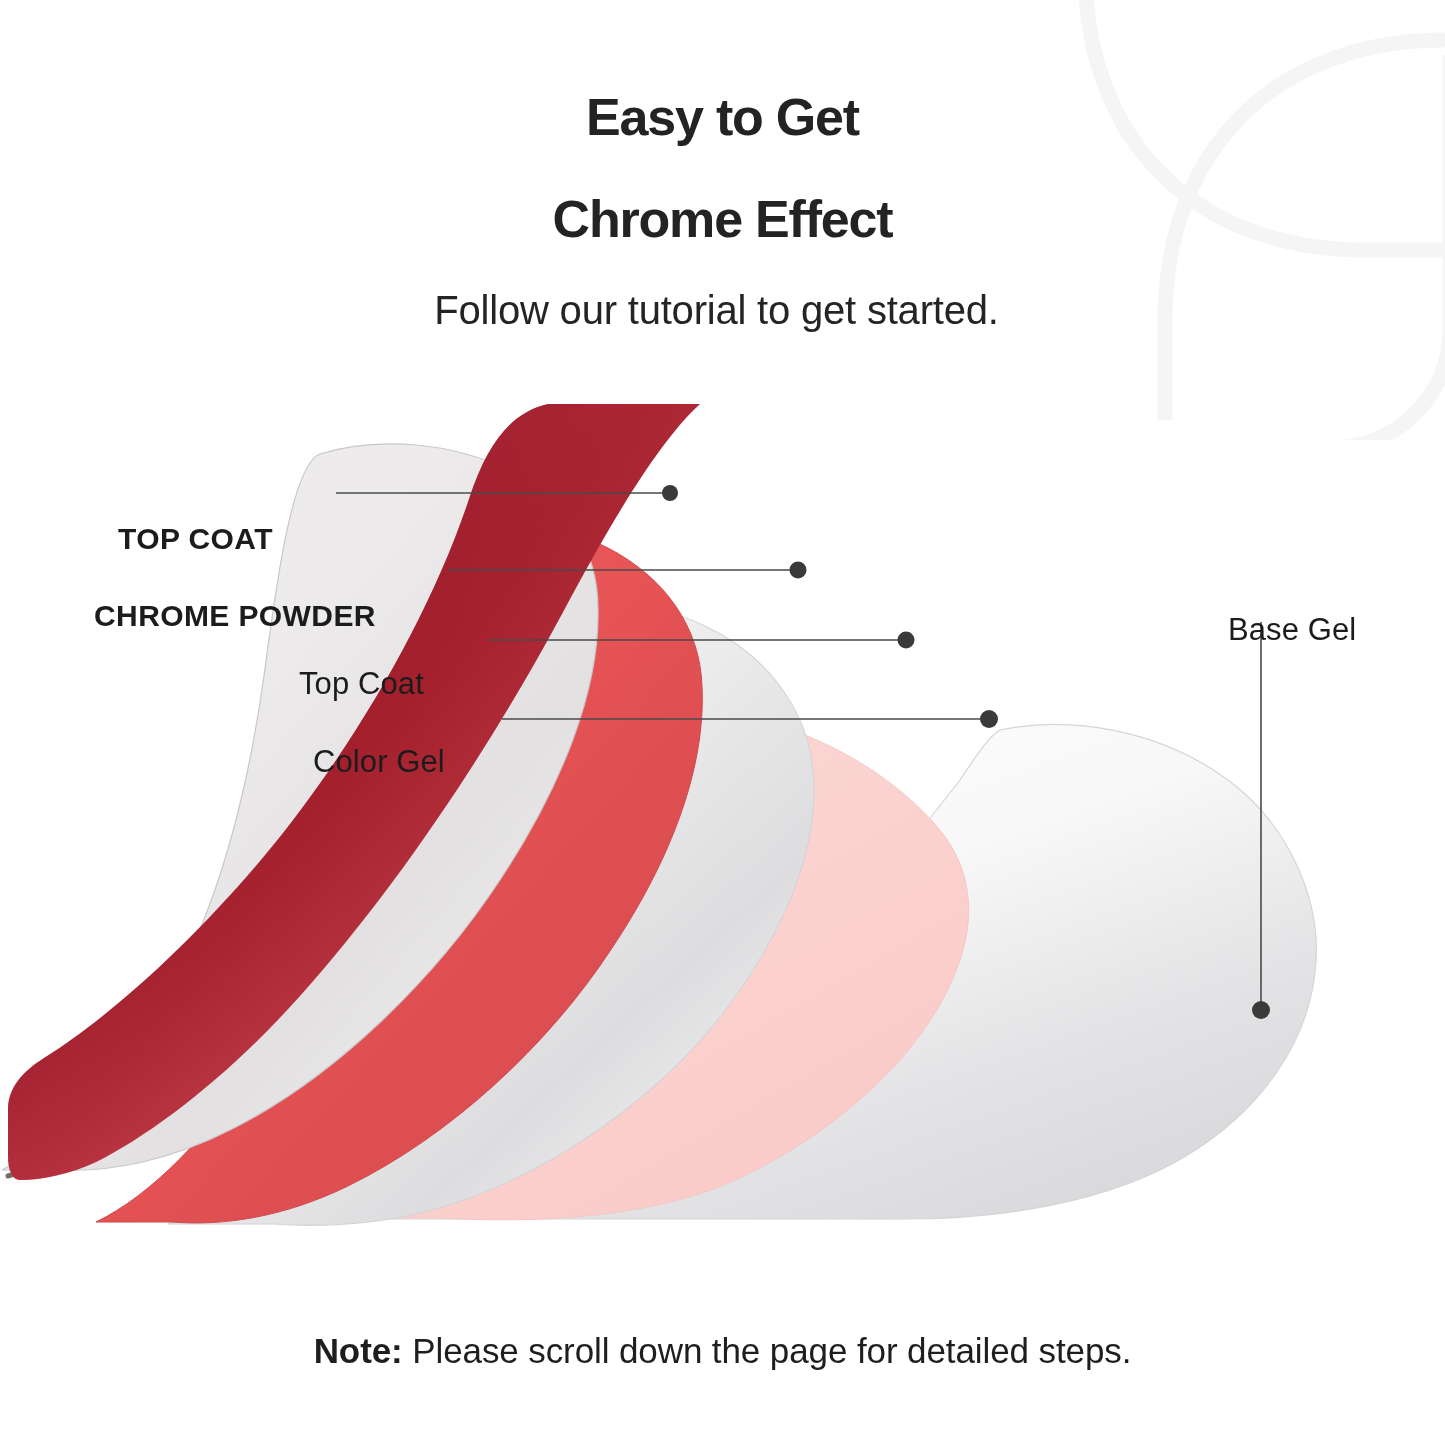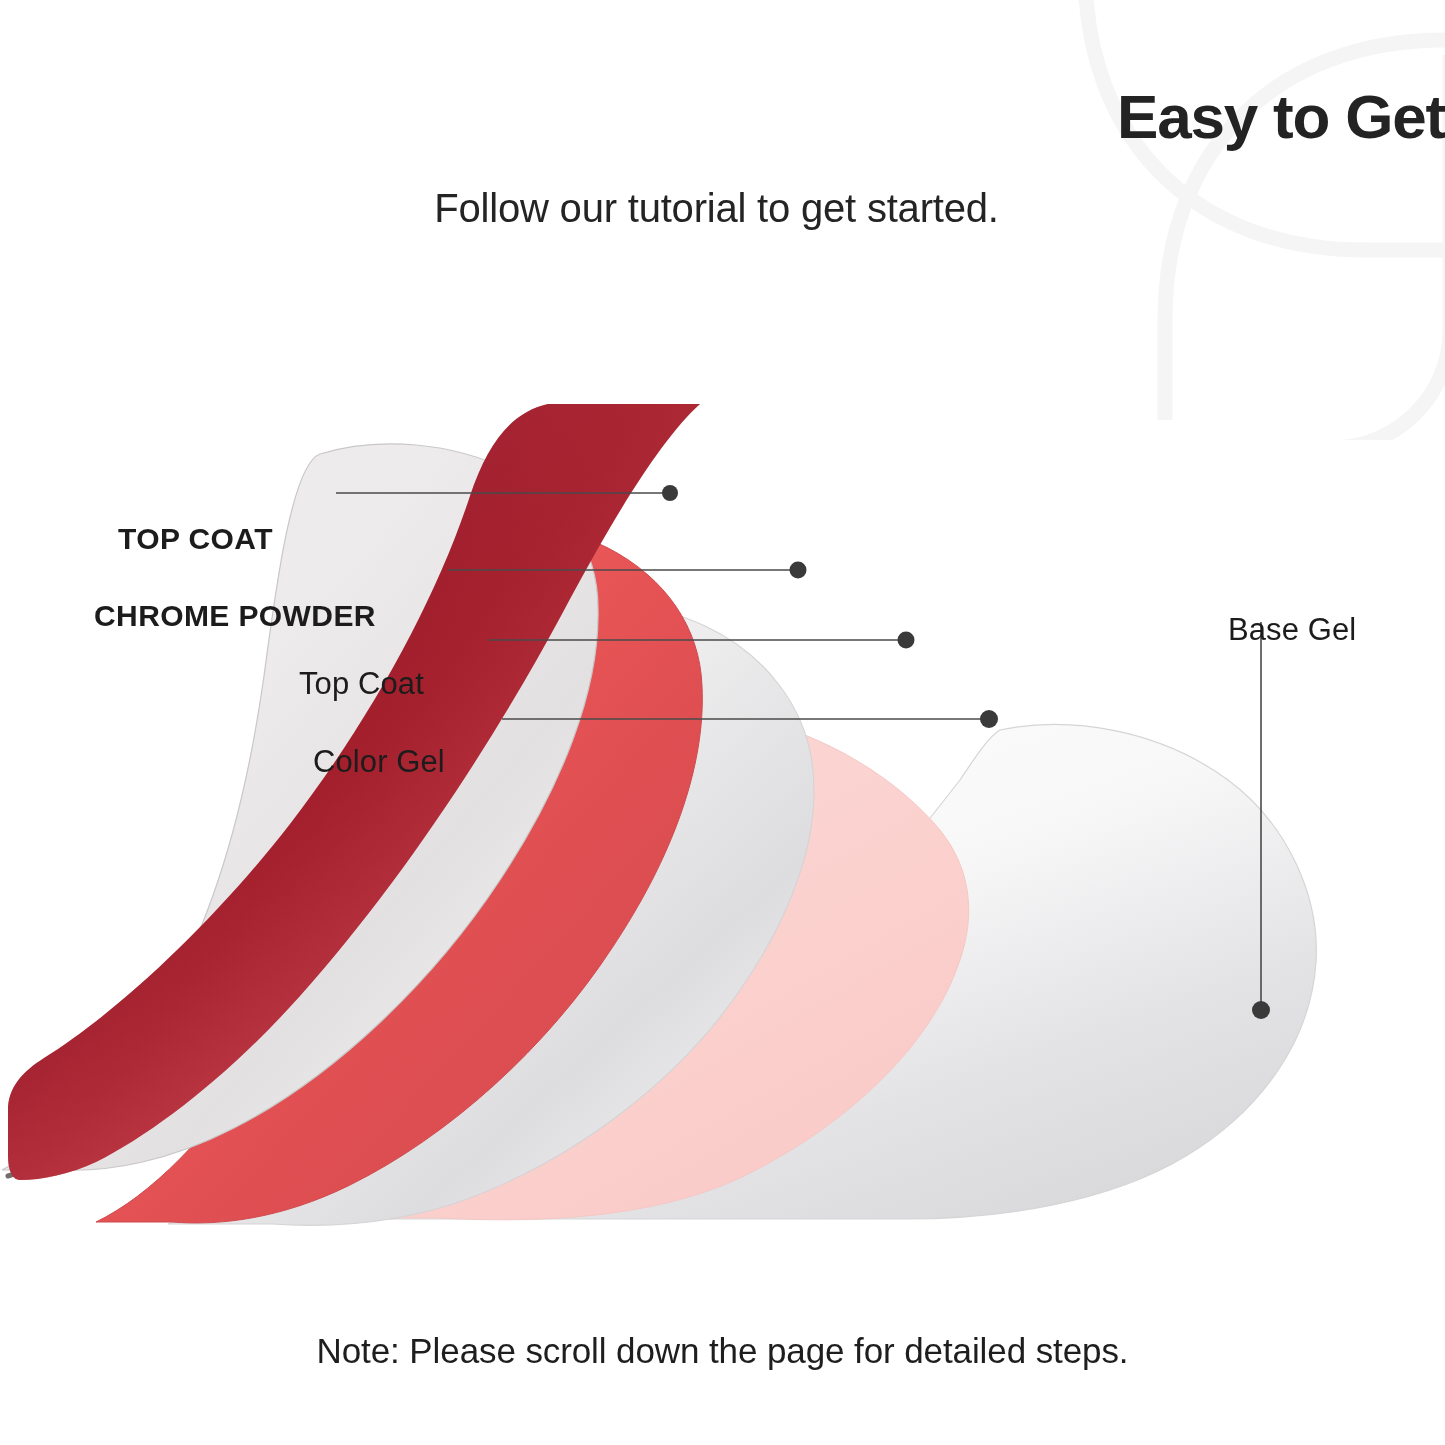--- a/index.html
+++ b/index.html
@@ -38,26 +38,25 @@
   .heading-block {
     position: absolute;
     top: 66px;
     left: 0;
     width: 1445px;
     text-align: center;
   }
   .title-line {
     font-family: "Liberation Sans", sans-serif;
     font-weight: 700;
-    font-size: 62px;
+    font-size: 52px;
     line-height: 102px;
     letter-spacing: -1.2px;
     color: #232323;
     margin: 0;
-    text-align: right;
   }
   .subtitle {
     margin: 16px 12px 0 0;
     font-family: "Liberation Sans", sans-serif;
     font-weight: 400;
     font-size: 40px;
     line-height: 48px;
     letter-spacing: -0.2px;
     color: #242424;
   }
@@ -100,38 +99,39 @@
     position: absolute;
     left: 0;
     top: 1331px;
     width: 1445px;
     text-align: center;
     font-family: "Liberation Sans", sans-serif;
     font-size: 35px;
     color: #1e1e1e;
     letter-spacing: -0.1px;
   }
-  .note b { font-weight: 400; margin-top: 45px; }
+  .note b { font-weight: 700; margin-top: 45px; }
   .note span.note-body { font-weight: 400; margin-top: 35px; }
 </style>
 </head>
 <body>
 
 <div id="stage">
 
   <svg class="watermark" viewBox="0 0 440 440">
     <g fill="none" stroke="#f5f5f5" stroke-width="15">
       <path d="M 80 -30 C 80 140, 190 250, 360 250 L 440 250"></path>
       <path d="M 440 40 C 270 40, 160 150, 160 320 L 160 420"></path>
       <path d="M 445 55 L 445 330 C 445 395, 392 448, 327 448 L 225 448"></path>
     </g>
   </svg>
 
   <div class="heading-block">
     <div class="title-line">Easy to Get</div>
+    <div class="title-line">Chrome Effect</div>
     <div class="subtitle">Follow our tutorial to get started.</div>
   </div>
 
   <svg class="illustration" viewBox="0 0 1445 880">
     <defs>
 
       <linearGradient id="gRedBase" x1="0.05" y1="0.15" x2="0.95" y2="0.95">
         <stop offset="0%" stop-color="#b4293a"></stop>
         <stop offset="22%" stop-color="#92162a"></stop>
         <stop offset="46%" stop-color="#a9222f"></stop>

